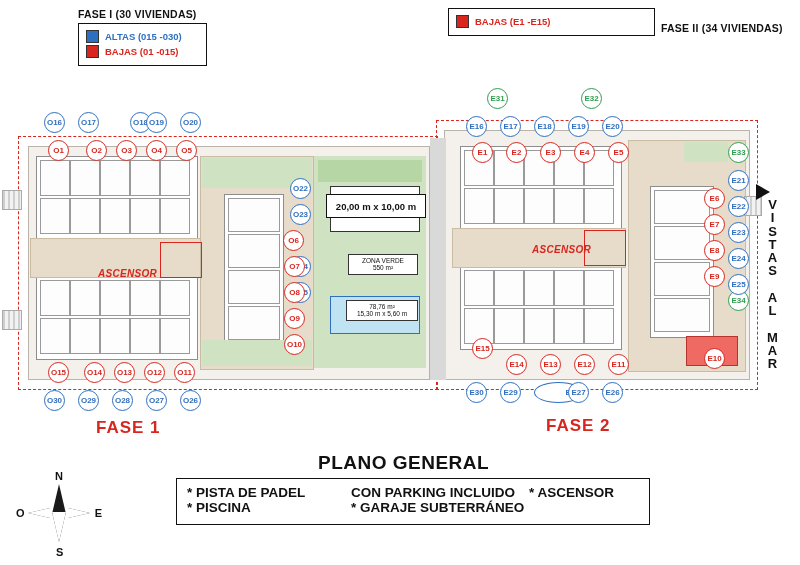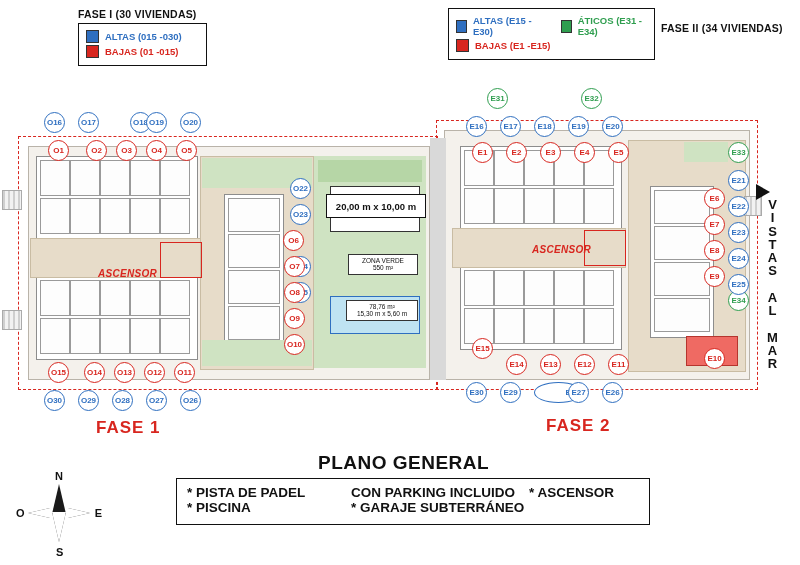--- a/index.html
+++ b/index.html
@@ -145,26 +145,20 @@
     </div>
     <div class="legend-row">
       <span class="swatch sw-red"></span>
       <span class="lbl-red">BAJAS (01 -015)</span>
     </div>
   </div>
 </div>
 
 <div class="abs" style="left:448px;top:8px;display:flex;align-items:flex-start;gap:6px;">
   <div class="legend-box" style="width:190px;">
-    <div class="legend-row">
-      <span class="swatch sw-blue"></span>
-      <span class="lbl-blue">ALTAS (E15 -E30)</span>
-      <span class="swatch sw-green" style="margin-left:18px;"></span>
-      <span class="lbl-green">ÁTICOS (E31 -E34)</span>
-    </div>
     <div class="legend-row">
       <span class="swatch sw-red"></span>
       <span class="lbl-red">BAJAS (E1 -E15)</span>
     </div>
   </div>
   <div class="legend-title" style="margin-top:14px;">FASE II (34 VIVIENDAS)</div>
 </div>
 
 <div id="plan" class="abs">
 

